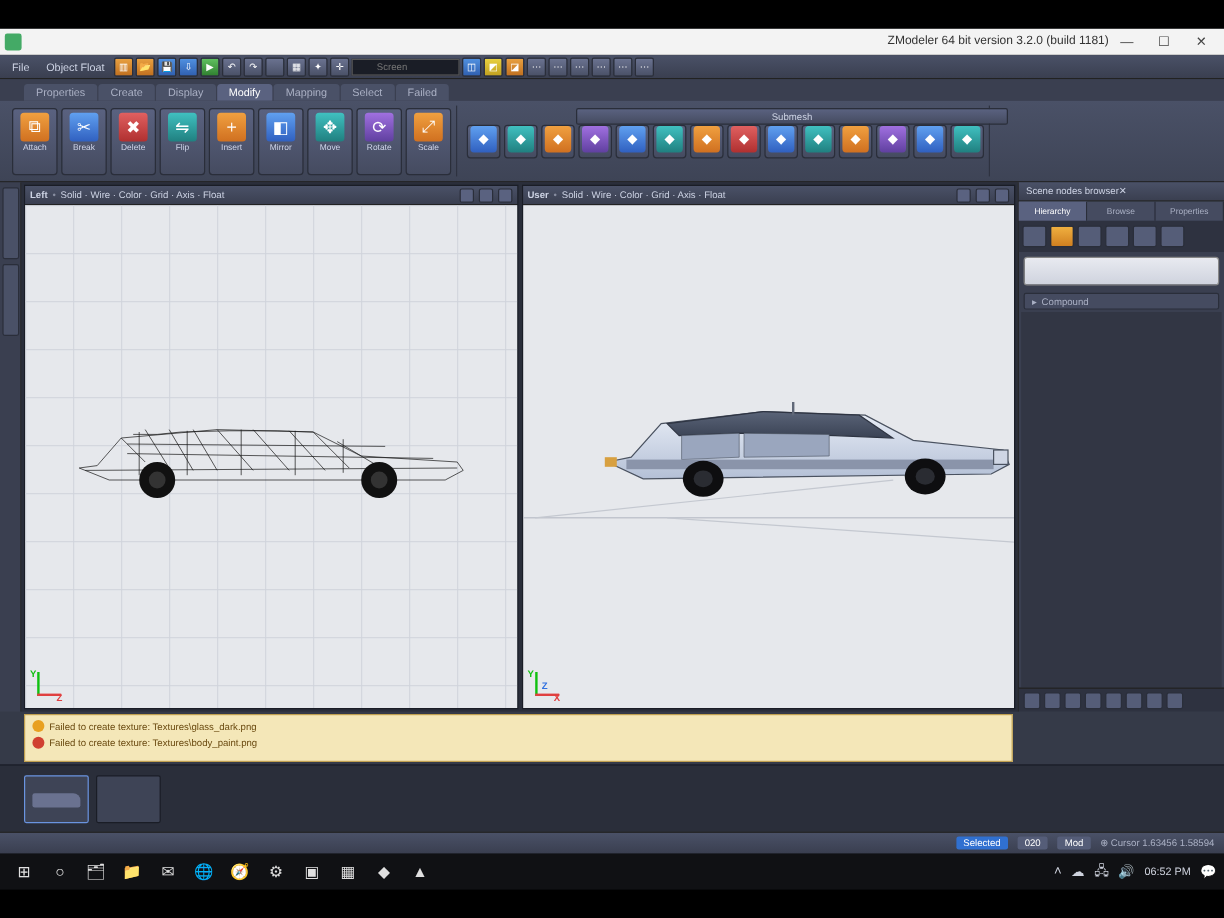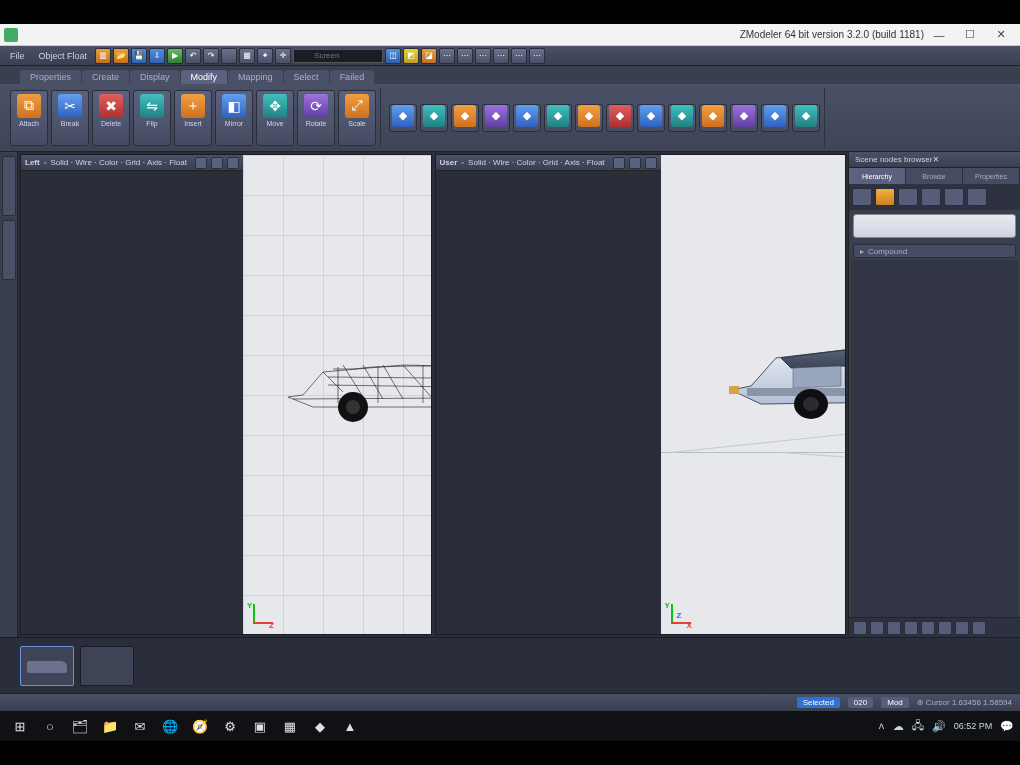--- a/index.html
+++ b/index.html
@@ -48,21 +48,21 @@
 .ico.red    { background: linear-gradient(#e06060,#b03030); }
 .ico.purple { background: linear-gradient(#a070e0,#6040a0); }
 .ribbon-title-bar { position: absolute; right: 180px; top: 44px; width: 360px; height: 14px; background: linear-gradient(#5a6280,#454b60); border: 1px solid #2a2e3a; border-radius: 2px; color: #cdd3e4; font-size: 8px; text-align: center; line-height: 14px; }
 
 
 .main-row { flex: 1; display: flex; min-height: 0; }
 .left-strip { width: 18px; background: #3a3f50; border-right: 1px solid #222; display: flex; flex-direction: column; align-items: center; gap: 4px; padding-top: 4px; }
 .left-strip .tab { width: 14px; height: 60px; background: #4a5167; border: 1px solid #2a2e3a; border-radius: 2px; writing-mode: vertical-rl; font-size: 7px; color: #aab0c4; text-align: center; }
 
 .viewports { flex: 1; display: flex; gap: 3px; padding: 2px; background: #2a2e3a; min-width: 0; }
-.viewport { flex: 1; background: #2a2e3a; display: flex; flex-direction: row; border: 1px solid #1a1d26; min-width: 0; }
+.viewport { flex: 1; background: #2a2e3a; display: flex; flex-direction: column; border: 1px solid #1a1d26; min-width: 0; }
 .vp-header { height: 16px; background: linear-gradient(#4a5167,#3a3f50); display: flex; align-items: center; padding: 0 4px; gap: 4px; color: #cdd3e4; font-size: 8px; border-bottom: 1px solid #222; }
 .vp-header .vp-name { font-weight: bold; }
 .vp-header .vp-btn { width: 12px; height: 12px; background: #5a6280; border: 1px solid #2a2e3a; border-radius: 2px; }
 .vp-canvas { flex: 1; background: #e6e8ec; position: relative; overflow: hidden; }
 .grid-bg {
   position: absolute; inset: 0;
   background-image:
     linear-gradient(#cfd3db 1px, transparent 1px),
     linear-gradient(90deg, #cfd3db 1px, transparent 1px);
   background-size: 40px 40px;
@@ -260,20 +260,21 @@
           <div class="ribbon-btn" style="width: 28px; height: 28px; padding: 0px;">
             <div class="ico purple" style="width:22px;height:22px;font-size:11px;">◆</div>
           </div>
           <div class="ribbon-btn" style="width: 28px; height: 28px; padding: 0px;">
             <div class="ico blue" style="width:22px;height:22px;font-size:11px;">◆</div>
           </div>
           <div class="ribbon-btn" style="width: 28px; height: 28px; padding: 0px;">
             <div class="ico teal" style="width:22px;height:22px;font-size:11px;">◆</div>
           </div>
         </div>
+      <div class="ribbon-title-bar">Submesh</div>
     </div>
 
     <div class="main-row">
       <div class="left-strip">
         <div class="tab"></div>
         <div class="tab"></div>
       </div>
 
       <div class="viewports">
 
@@ -399,20 +400,30 @@
           <div class="bi"></div>
           <div class="bi"></div>
           <div class="bi"></div>
           <div class="bi"></div>
           <div class="bi"></div>
           <div class="bi"></div>
         </div>
       </div>
     </div>
 
+    <div class="log-area">
+      <div class="log-line">
+          <span class="log-ico warn"></span>
+          <span>Failed to create texture: Textures\glass_dark.png</span>
+        </div>
+      <div class="log-line">
+          <span class="log-ico err"></span>
+          <span>Failed to create texture: Textures\body_paint.png</span>
+        </div>
+    </div>
 
     <div class="thumb-strip">
       <div class="thumb active">
           <div class="mini-car"></div>
         </div>
       <div class="thumb"></div>
     </div>
 
     <div class="app-status">
       <span class="status-pill">

